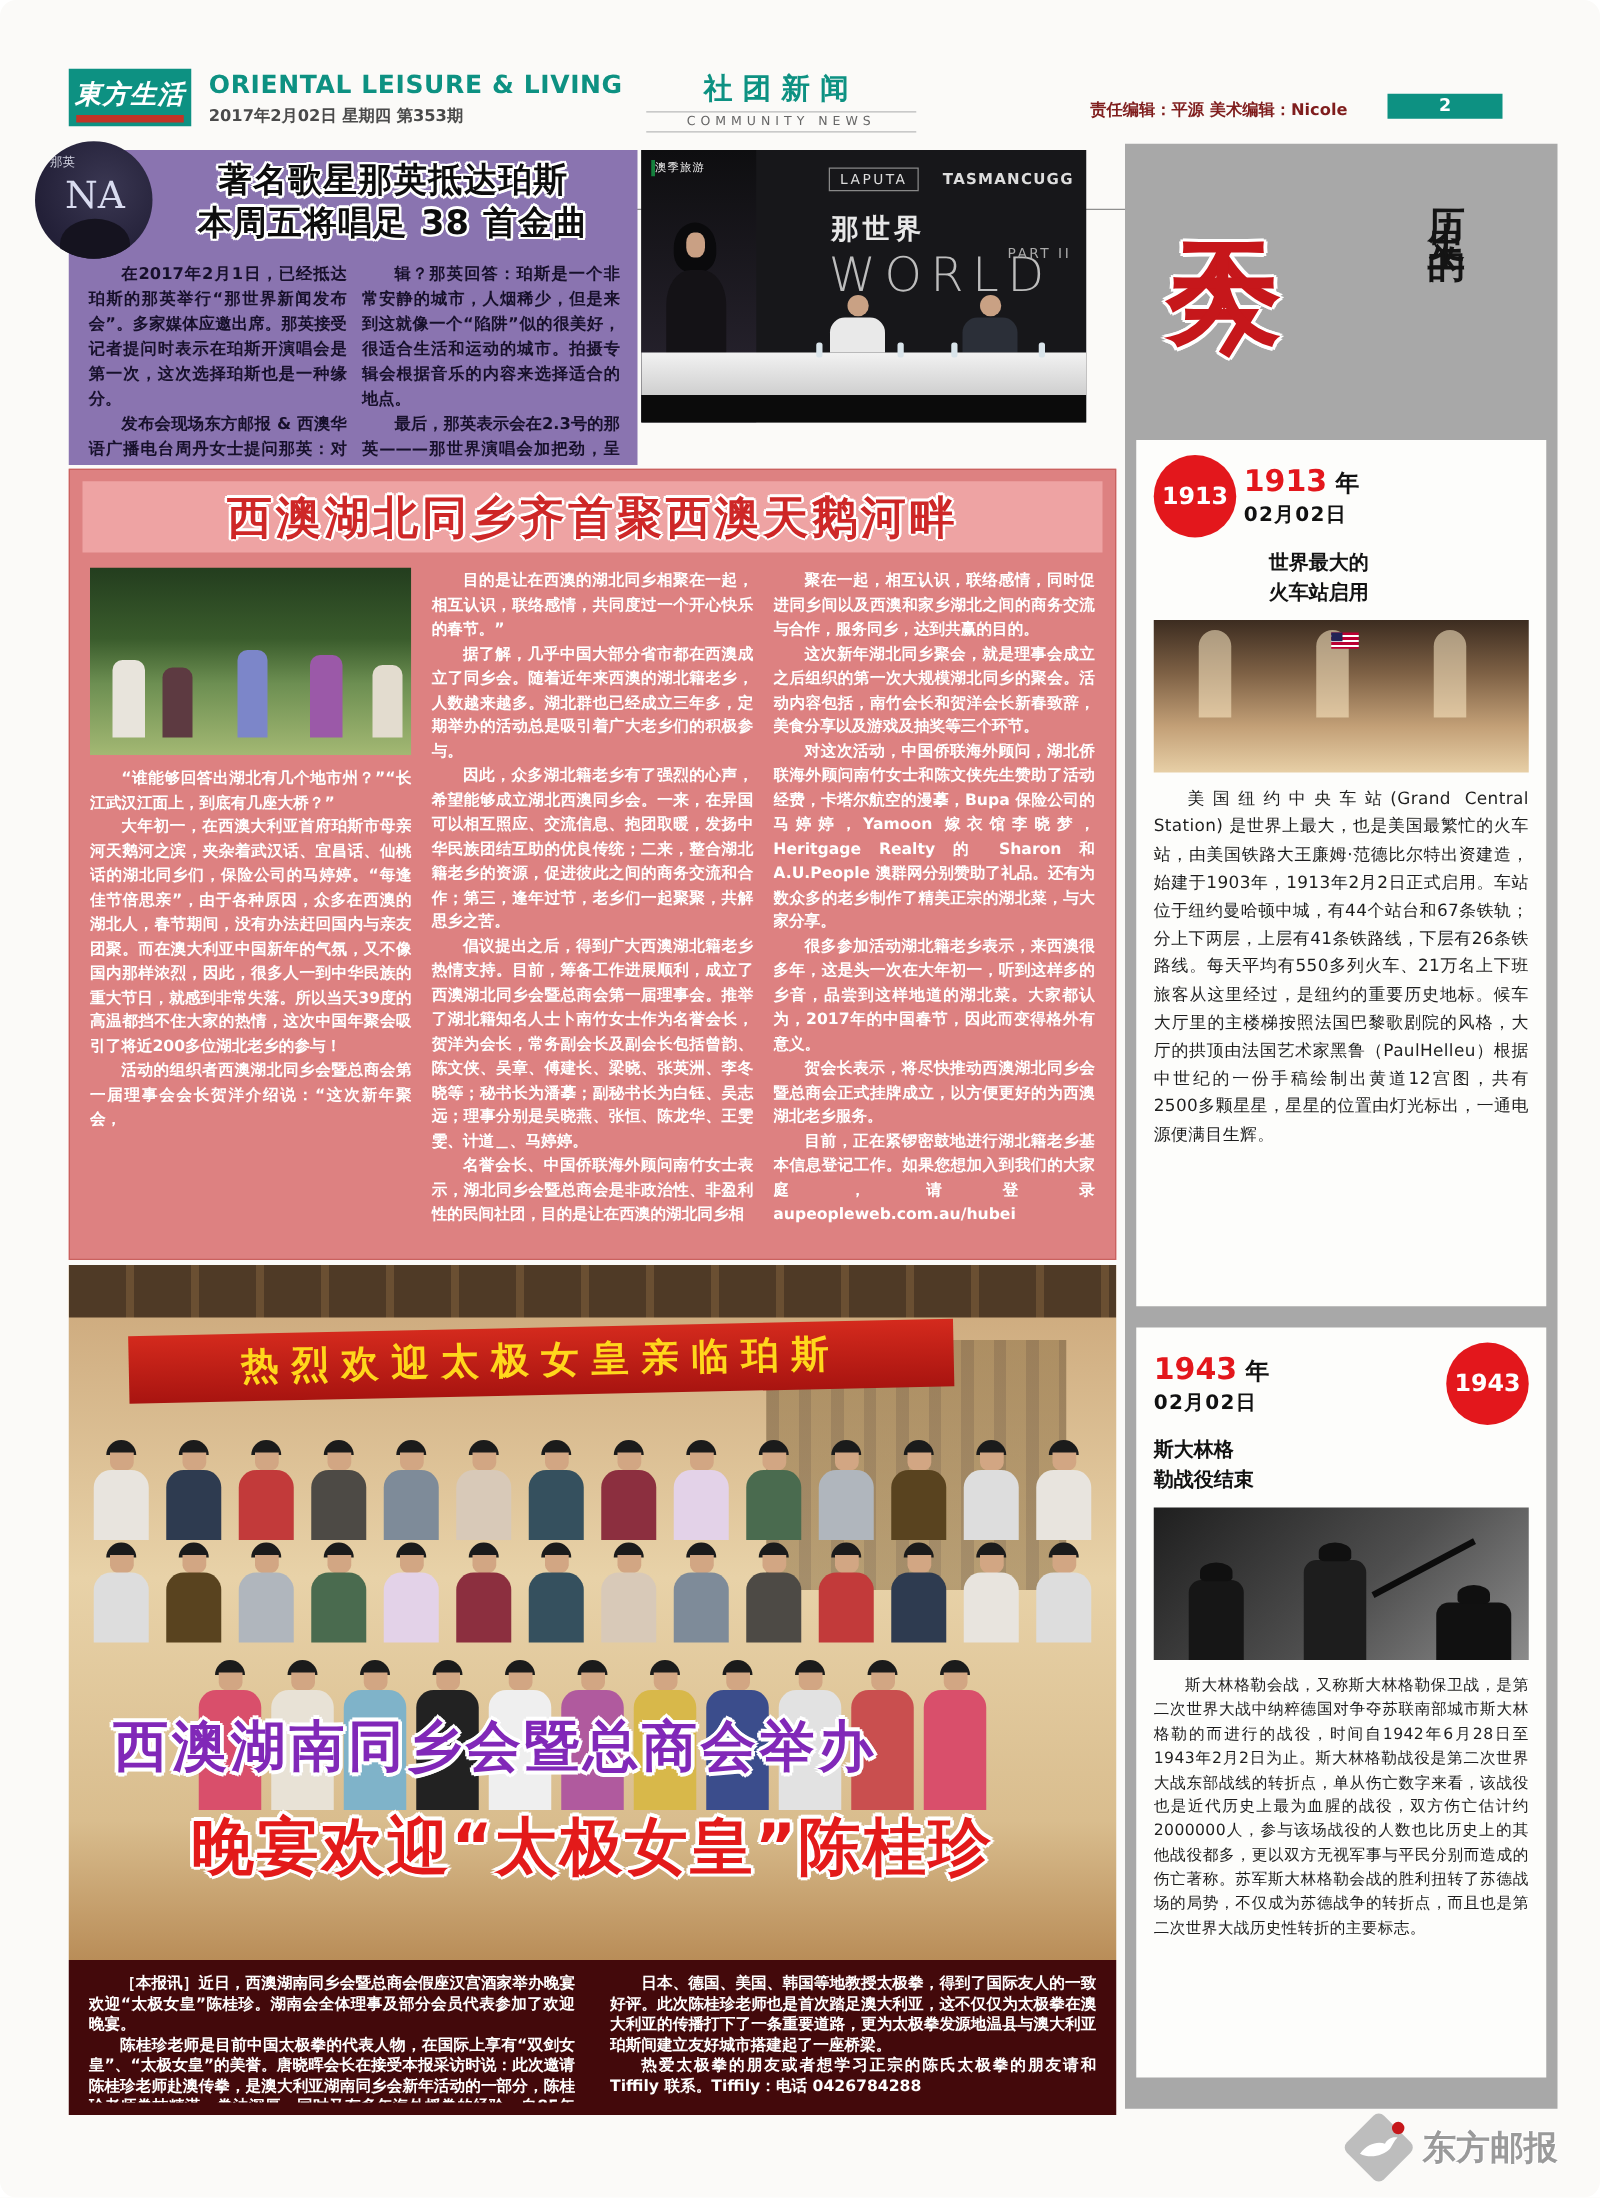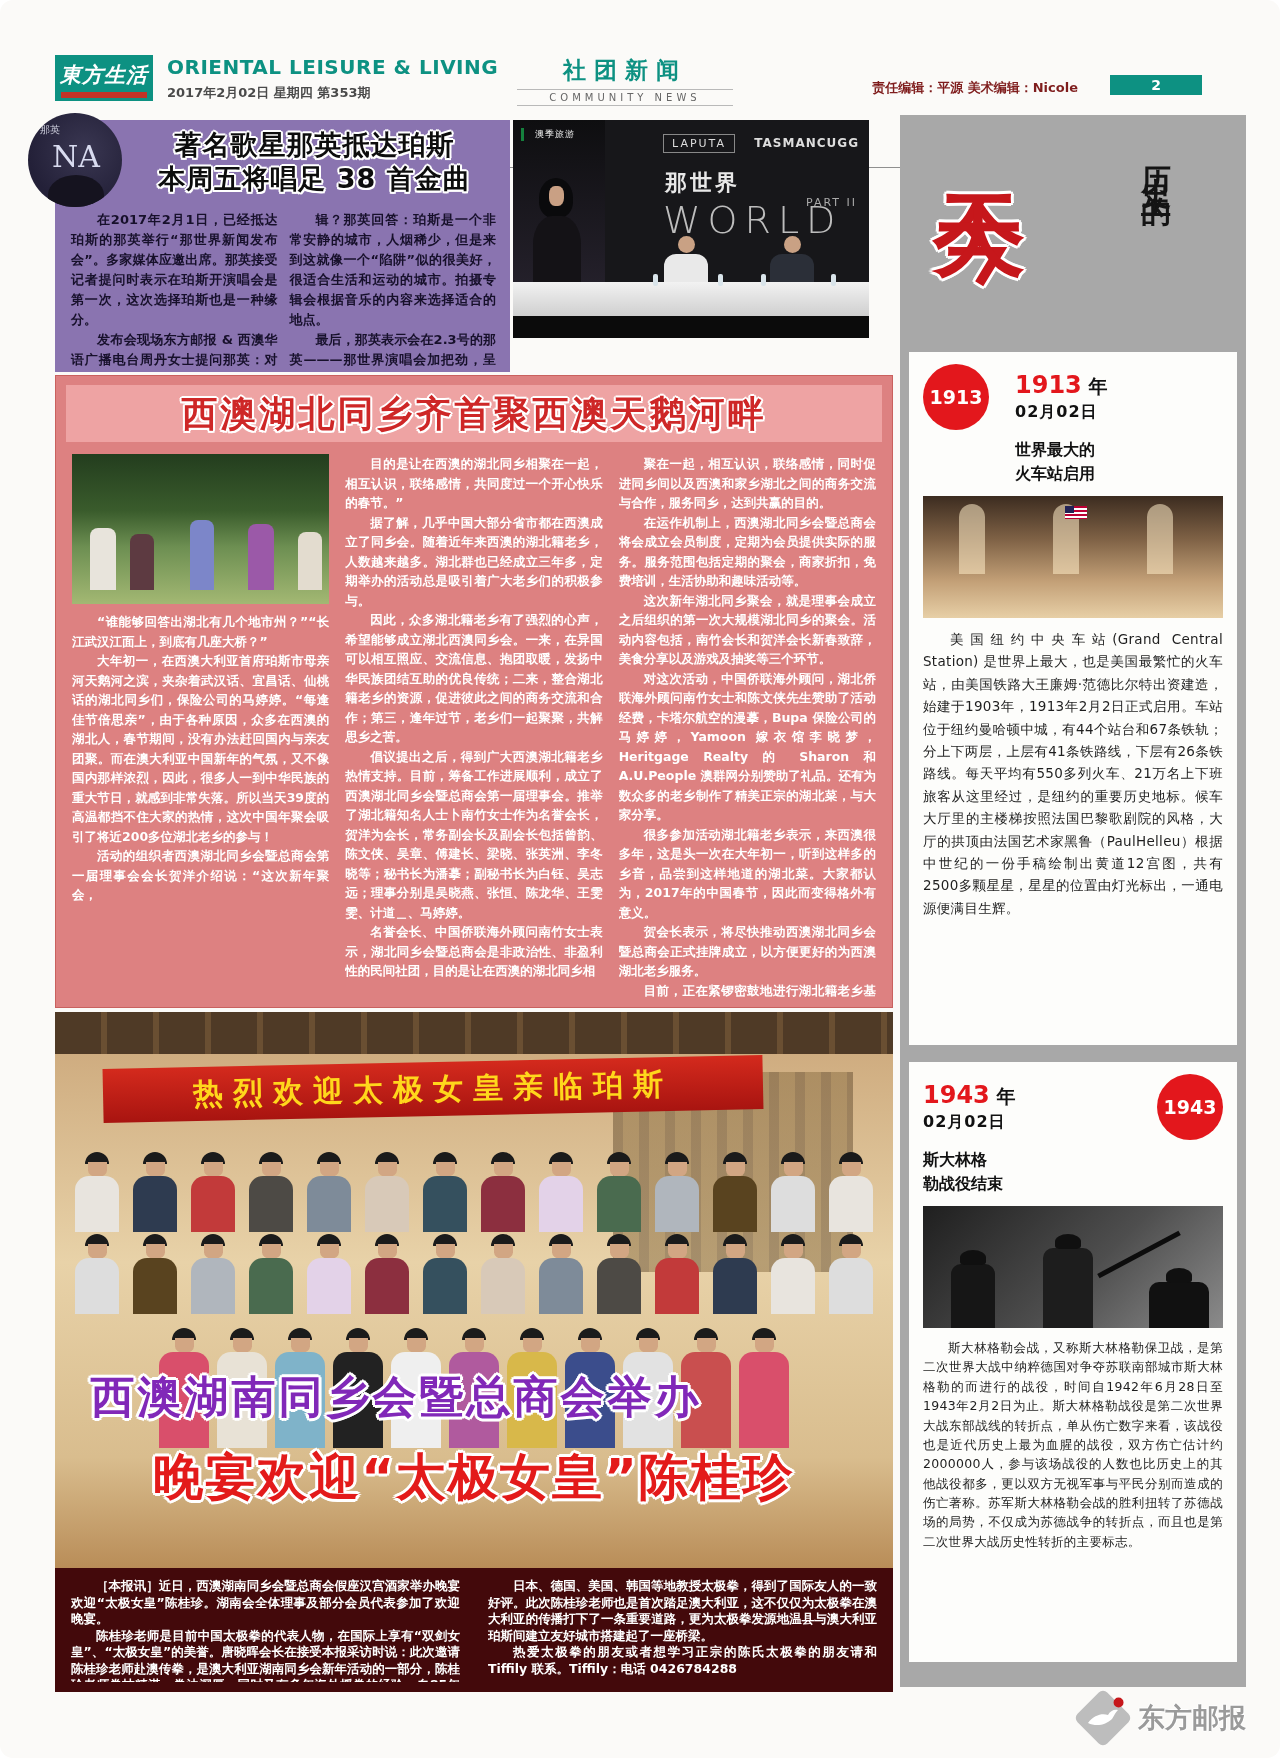--- a/index.html
+++ b/index.html
@@ -35,21 +35,21 @@
   .naying-avatar .na  { position:absolute; left:24px; top:26px; color:#d9dcf0; font-size:30px; font-weight:300; font-family:"DejaVu Serif", serif; }
   .naying-avatar .bod { position:absolute; left:20px; bottom:-8px; width:56px; height:40px; background:#15131f; border-radius:50% 50% 0 0; }
   .naying-title { padding:8px 6px 4px 70px; text-align:center; color:#0d0d0d; font-weight:900; font-size:27px; line-height:1.25; letter-spacing:1px; }
   .naying-cols { display:flex; gap:12px; padding:10px 14px 0 16px; height:166px; overflow:hidden; }
   .naying-cols .col { flex:1; }
   .naying-cols p { color:#17102b; font-size:13px; font-weight:700; line-height:1.55; text-align:justify; text-indent:2em; }
 
   
   .press { position:absolute; left:513px; top:120px; width:356px; height:218px; background:#17171a; overflow:hidden; }
   .press-poster { position:absolute; left:0; top:0; width:92px; height:100%; background:linear-gradient(#0e0e10,#2b2633); }
-  .press-agency { position:absolute; left:8px; top:8px; color:#eee; font-size:9px; letter-spacing:1px; border-left:3px solid #15803d; padding-left:11px; }
+  .press-agency { position:absolute; left:8px; top:8px; color:#eee; font-size:9px; letter-spacing:1px; border-left:3px solid #15803d; padding-left:0; }
   .press-woman-hair { position:absolute; left:26px; top:58px; width:34px; height:40px; background:#0a0a0c; border-radius:50% 50% 40% 40%; }
   .press-woman-face { position:absolute; left:36px; top:66px; width:15px; height:20px; background:#c9a084; border-radius:40%; }
   .press-woman-body { position:absolute; left:20px; top:96px; width:48px; height:70px; background:#141216; border-radius:40% 40% 0 0; }
   .press-laputa { position:absolute; left:150px; top:14px; color:#ddd; font-size:11px; letter-spacing:2px; border:1px solid #888; padding:2px 8px; }
   .press-tasman { position:absolute; right:10px; top:16px; color:#ddd; font-size:12px; font-weight:700; letter-spacing:1px; }
   .press-world-cn { position:absolute; left:152px; top:48px; color:#e8e8e8; font-size:22px; font-weight:700; letter-spacing:3px; }
   .press-world-en { position:absolute; left:150px; top:78px; color:#bdbdbd; font-size:38px; letter-spacing:7px; font-weight:300; }
   .press-part { position:absolute; right:12px; top:76px; color:#aaa; font-size:11px; letter-spacing:2px; }
   .press-table { position:absolute; left:0; right:0; bottom:22px; height:34px; background:linear-gradient(#f2f2f2,#cfcfcf); }
   .press-skirt { position:absolute; left:0; right:0; bottom:0; height:22px; background:#0b0b0b; }
@@ -74,21 +74,21 @@
   .sb-head { position:relative; height:237px; }
   .sb-today { position:absolute; left:34px; top:6px; writing-mode:vertical-rl; font-size:92px; line-height:1;
               font-weight:900; color:#c6171b; font-family:"DejaVu Serif", serif; }
   .sb-side { position:absolute; right:70px; top:28px; writing-mode:vertical-rl; font-size:30px; font-weight:900;
              color:#141414; letter-spacing:10px; }
   .sb-card { position:absolute; left:9px; right:9px; background:#fdfdfb; padding:12px 14px; overflow:hidden; }
   .card1913 { top:237px; height:693px; }
   .card1943 { top:947px; height:600px; }
   .balloon { width:66px; height:66px; border-radius:50%; background:#e3171c; color:#fff; font-weight:900;
              font-size:19px; text-align:center; line-height:66px; position:relative; flex:0 0 66px; }
-  .sb-row { display:flex; align-items:center; gap:26px; }
+  .sb-row { display:flex; align-items:center; gap:6px; }
   .sb-year .y { color:#e3171c; font-size:24px; font-weight:900; }
   .sb-year .yy { color:#111; font-size:19px; font-weight:900; }
   .sb-year .d { color:#111; font-size:16px; font-weight:900; margin-top:2px; letter-spacing:1px; }
   .sb-sub { font-size:16px; font-weight:900; color:#111; line-height:1.5; white-space:pre-line; margin-top:8px; }
   .card1913 .sb-sub { margin-left:92px; }
   .sb-photo { margin-top:10px; height:122px; position:relative; overflow:hidden; }
   .gc { background:linear-gradient(#3c2c20, #7e6145 35%, #c3a077 70%, #e7cfa6); }
   .gc-beam { position:absolute; top:8px; width:26px; height:70px; background:rgba(255,236,200,.55); border-radius:13px 13px 0 0; }
   .gc-flag { position:absolute; left:142px; top:10px; width:22px; height:13px;
              background:repeating-linear-gradient(#b03, #b03 2px, #fff 2px, #fff 4px); }
@@ -227,21 +227,20 @@
       </div>
       <div class="hubei-col">
           <p>目的是让在西澳的湖北同乡相聚在一起，相互认识，联络感情，共同度过一个开心快乐的春节。”</p>
           <p>据了解，几乎中国大部分省市都在西澳成立了同乡会。随着近年来西澳的湖北籍老乡，人数越来越多。湖北群也已经成立三年多，定期举办的活动总是吸引着广大老乡们的积极参与。</p>
           <p>因此，众多湖北籍老乡有了强烈的心声，希望能够成立湖北西澳同乡会。一来，在异国可以相互照应、交流信息、抱团取暖，发扬中华民族团结互助的优良传统；二来，整合湖北籍老乡的资源，促进彼此之间的商务交流和合作；第三，逢年过节，老乡们一起聚聚，共解思乡之苦。</p>
           <p>倡议提出之后，得到广大西澳湖北籍老乡热情支持。目前，筹备工作进展顺利，成立了西澳湖北同乡会暨总商会第一届理事会。推举了湖北籍知名人士卜南竹女士作为名誉会长，贺洋为会长，常务副会长及副会长包括曾韵、陈文侠、吴章、傅建长、梁晓、张英洲、李冬晓等；秘书长为潘摹；副秘书长为白钰、吴志远；理事分别是吴晓燕、张恒、陈龙华、王雯雯、计道＿、马婷婷。</p>
           <p>名誉会长、中国侨联海外顾问南竹女士表示，湖北同乡会暨总商会是非政治性、非盈利性的民间社团，目的是让在西澳的湖北同乡相</p>
         </div>
       <div class="hubei-col">
           <p>聚在一起，相互认识，联络感情，同时促进同乡间以及西澳和家乡湖北之间的商务交流与合作，服务同乡，达到共赢的目的。</p>
-          <p>在运作机制上，西澳湖北同乡会暨总商会将会成立会员制度，定期为会员提供实际的服务。服务范围包括定期的聚会，商家折扣，免费培训，生活协助和趣味活动等。</p>
           <p>这次新年湖北同乡聚会，就是理事会成立之后组织的第一次大规模湖北同乡的聚会。活动内容包括，南竹会长和贺洋会长新春致辞，美食分享以及游戏及抽奖等三个环节。</p>
           <p>对这次活动，中国侨联海外顾问，湖北侨联海外顾问南竹女士和陈文侠先生赞助了活动经费，卡塔尔航空的漫摹，Bupa 保险公司的马婷婷，Yamoon 嫁衣馆李晓梦，Heritgage Realty 的 Sharon 和 A.U.People 澳群网分别赞助了礼品。还有为数众多的老乡制作了精美正宗的湖北菜，与大家分享。</p>
           <p>很多参加活动湖北籍老乡表示，来西澳很多年，这是头一次在大年初一，听到这样多的乡音，品尝到这样地道的湖北菜。大家都认为，2017年的中国春节，因此而变得格外有意义。</p>
           <p>贺会长表示，将尽快推动西澳湖北同乡会暨总商会正式挂牌成立，以方便更好的为西澳湖北老乡服务。</p>
           <p>目前，正在紧锣密鼓地进行湖北籍老乡基本信息登记工作。如果您想加入到我们的大家庭，请登录 aupeopleweb.com.au/hubei</p>
         </div>
     </div>
   </div>
 
   <div class="sb">

